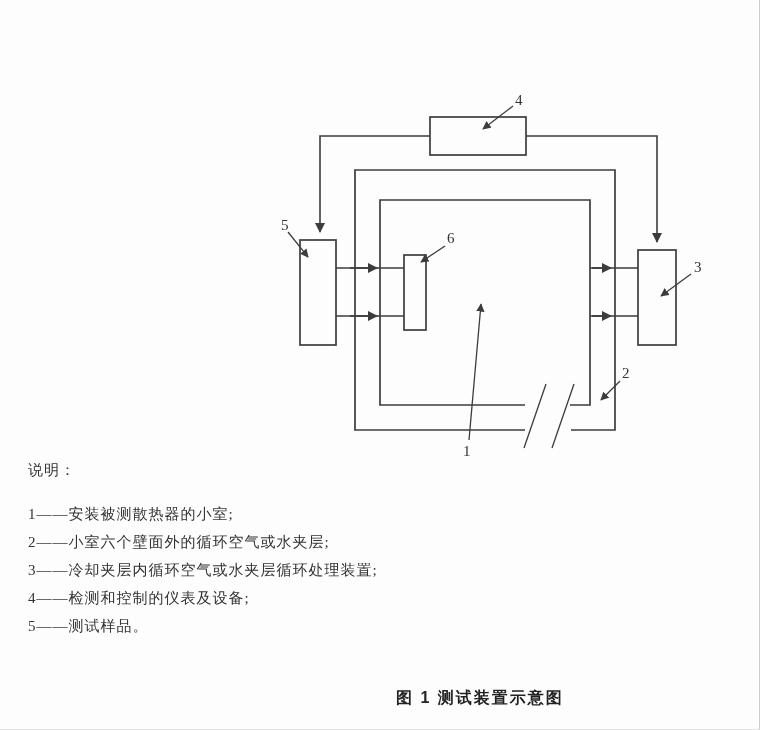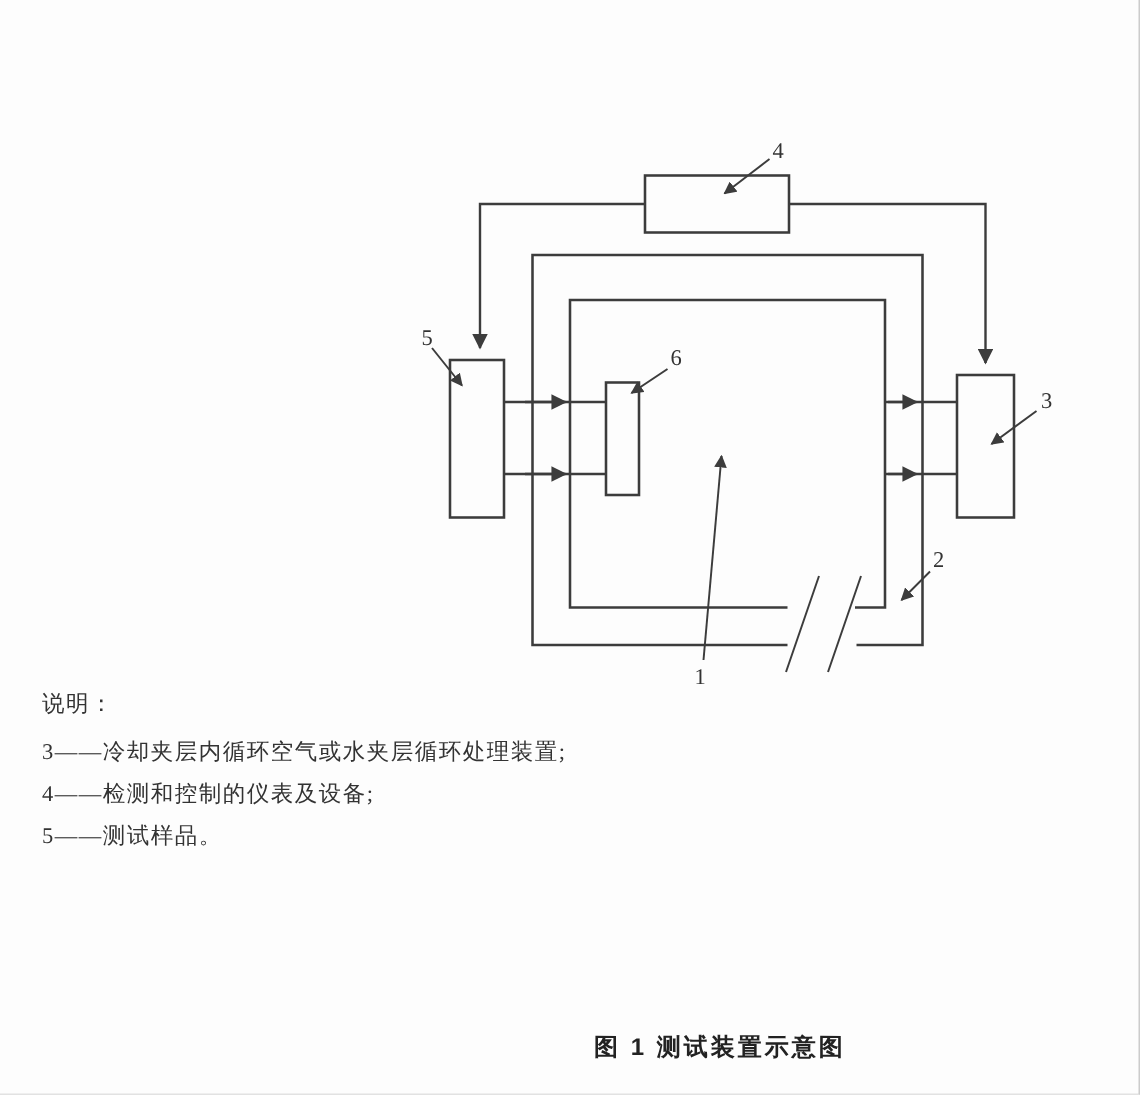--- a/index.html
+++ b/index.html
@@ -26,21 +26,21 @@
   }
   .legend {
     position: absolute;
     left: 28px;
     top: 456px;
     font-size: 15px;
     line-height: 28px;
     letter-spacing: 1px;
     color: #333333;
   }
-  .legend-title { margin-bottom: 4px; }
+  .legend-title { margin-bottom: 16px; }
   .caption {
     position: absolute;
     left: 396px;
     top: 688px;
     font-size: 16px;
     font-weight: bold;
     letter-spacing: 2px;
     font-family: "Liberation Sans", "DejaVu Sans", sans-serif;
     color: #222222;
   }
@@ -107,20 +107,22 @@
 
     <text x="622" y="378" class="callout-text">2</text>
     <line x1="620" y1="381" x2="601" y2="400" class="thin" marker-end="url(#arrow)"></line>
 
     <text x="463" y="456" class="callout-text">1</text>
     <line x1="469" y1="440" x2="481" y2="304" class="thin" marker-end="url(#arrow)"></line>
   </svg>
 
   <div class="legend">
     <div class="legend-title">说明：</div>
+    <div class="legend-item">1——安装被测散热器的小室;</div>
+    <div class="legend-item">2——小室六个壁面外的循环空气或水夹层;</div>
     <div class="legend-item">3——冷却夹层内循环空气或水夹层循环处理装置;</div>
     <div class="legend-item">4——检测和控制的仪表及设备;</div>
     <div class="legend-item">5——测试样品。</div>
   </div>
 
   <div class="caption">图 1  测试装置示意图</div>
 
 </div>
 
 </body></html>

